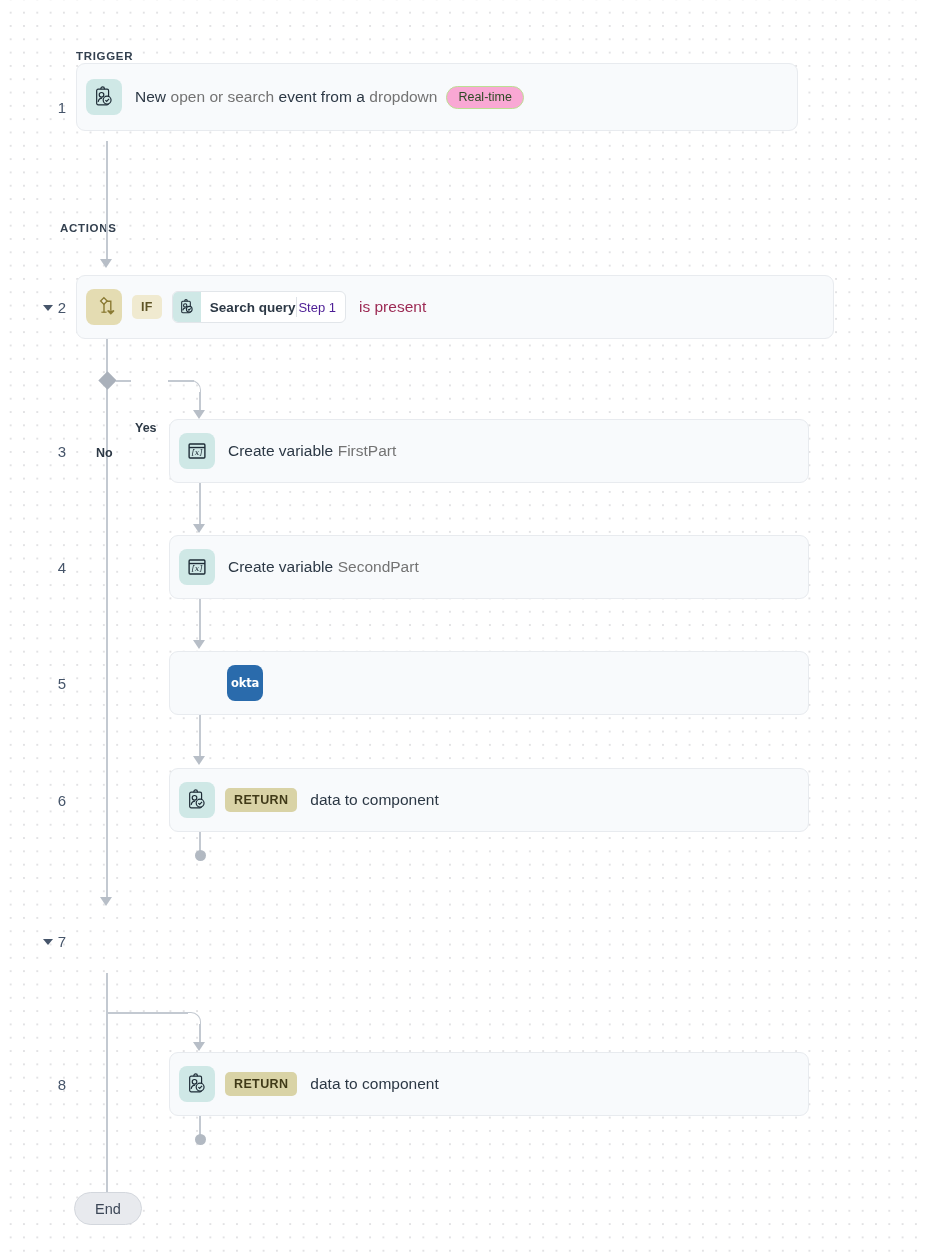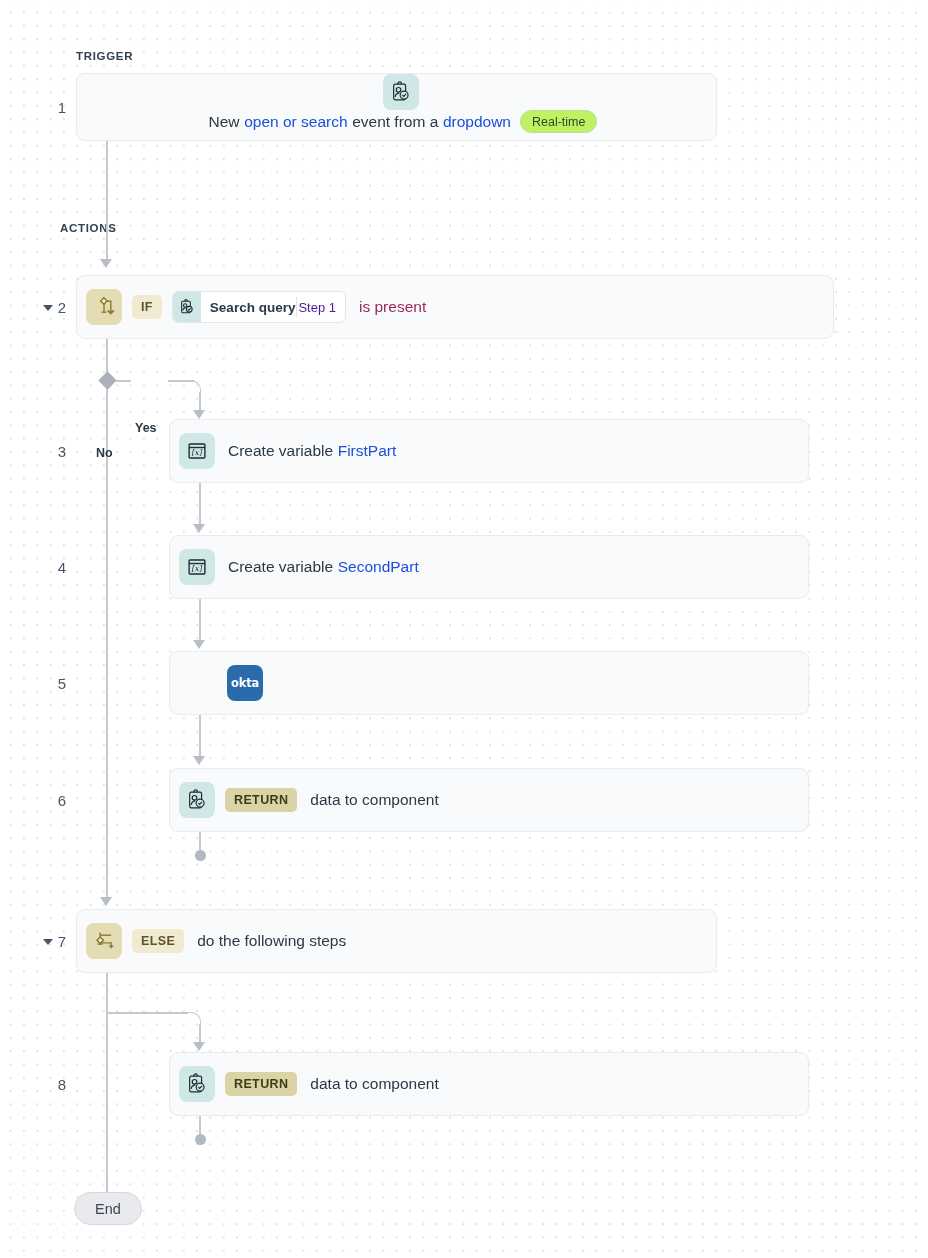--- a/index.html
+++ b/index.html
@@ -49,30 +49,30 @@
   .icon-okta{background:#2a6bac;border-radius:8px;}
   .okta-word{
     color:#fff;font-size:11.5px;font-weight:700;letter-spacing:-.02em;
     font-family:"DejaVu Sans", sans-serif;
   }
 
   .card-text{
     font-size:15.5px;color:#2c3845;margin-left:13px;white-space:nowrap;
     display:flex;align-items:center;gap:0;
   }
-  .blue{color:#1d4ed8;}
+  .blue{color:#737373;}
   .maroon{color:#9c2a54;}
   .sp{display:inline-block;width:4.6px;}
 
   
   .pill{
     display:inline-flex;align-items:center;border-radius:999px;
     font-size:12.5px;padding:3.5px 11px;margin-left:9px;white-space:nowrap;
   }
-  .pill-green{background:#bef264;border:1px solid #bcdf93;color:#2f4a25;}
+  .pill-green{background:#f9a8d4;border:1px solid #bcdf93;color:#2f4a25;}
   .pill-pink{background:#fae5ee;border:1px solid #edc0d4;color:#53313f;}
 
   .tag{
     display:inline-flex;align-items:center;border-radius:5px;
     font-size:12.5px;font-weight:700;letter-spacing:.03em;
     padding:5px 9px;margin-left:10px;white-space:nowrap;
   }
   .tag-if{background:#f0ead0;color:#5e5426;}
   .tag-return{background:#d9d3a6;color:#403a18;}
 
@@ -159,21 +159,21 @@
   <div class="arrow" style="left:193px;top:1042px;"></div>
 
   <div class="vline" style="left:199px;top:1114px;height:26px;"></div>
   <div class="dot-end" style="left:195px;top:1134px;"></div>
 
   <div class="vline" style="left:106px;top:973px;height:223px;"></div>
 
   <div class="gutter" style="left:8px;top:73px;height:68px;">
     <span>1</span>
   </div>
-  <div class="card trig" style="left:76px;top:73px;width:641px;flex-direction:column;">
+  <div class="card trig" style="left:76px;top:63px;width:722px;">
     <div class="icon-box icon-mint">
       <svg width="22" height="22" viewBox="0 0 24 24" fill="none" stroke="#1d2b36" stroke-width="1.3">
         <rect x="4" y="3.5" width="13" height="17" rx="1.6"></rect>
         <path d="M8.6 3.5V2.8a1.9 1.9 0 0 1 3.8 0v.7"></path>
         <circle cx="9.3" cy="9.6" r="2.5"></circle>
         <path d="M5.6 17.2c.6-2.6 2.3-3.9 4.4-3.9"></path>
         <circle cx="15.4" cy="15.4" r="4.3" fill="#cfe8e6"></circle>
         <path d="M13.5 15.4l1.4 1.4 2.6-2.8"></path>
       </svg>
     </div>
@@ -284,35 +284,20 @@
       </svg>
     </div>
     <span class="tag tag-return">RETURN</span>
     <span class="card-text">data to component</span>
   </div>
 
   <div class="gutter" style="left:8px;top:909px;height:64px;">
     <span class="caret"></span>
     <span>7</span>
   </div>
-  <div class="card tall" style="left:76px;top:909px;width:641px;">
-    <div class="icon-box icon-khaki">
-      <svg width="24" height="24" viewBox="0 0 24 24" fill="none" stroke="#8a7a33" stroke-width="1.4">
-        <path d="M8.2 3.6v5.2"></path>
-        <path d="M8.2 6.2h11"></path>
-        <rect x="5.9" y="9" width="4.6" height="4.6" transform="rotate(45 8.2 11.3)" fill="#f0ead0"></rect>
-        <path d="M8.2 13.9h11v3.2"></path>
-        <path d="M5.6 15.1h5.2" stroke-width="1.2"></path>
-        <path d="M5.6 13.2l2.6 2.8 2.6-2.8" fill="#8a7a33" stroke="none"></path>
-        <path d="M16.4 16.6l2.8 3 2.8-3" fill="#8a7a33" stroke="none"></path>
-      </svg>
-    </div>
-    <span class="tag tag-if">ELSE</span>
-    <span class="card-text">do the following steps</span>
-  </div>
 
   <div class="gutter" style="left:8px;top:1052px;height:64px;">
     <span>8</span>
   </div>
   <div class="card tall" style="left:169px;top:1052px;width:640px;">
     <div class="icon-box icon-mint">
       <svg width="22" height="22" viewBox="0 0 24 24" fill="none" stroke="#1d2b36" stroke-width="1.3">
         <rect x="4" y="3.5" width="13" height="17" rx="1.6"></rect>
         <path d="M8.6 3.5V2.8a1.9 1.9 0 0 1 3.8 0v.7"></path>
         <circle cx="9.3" cy="9.6" r="2.5"></circle>

